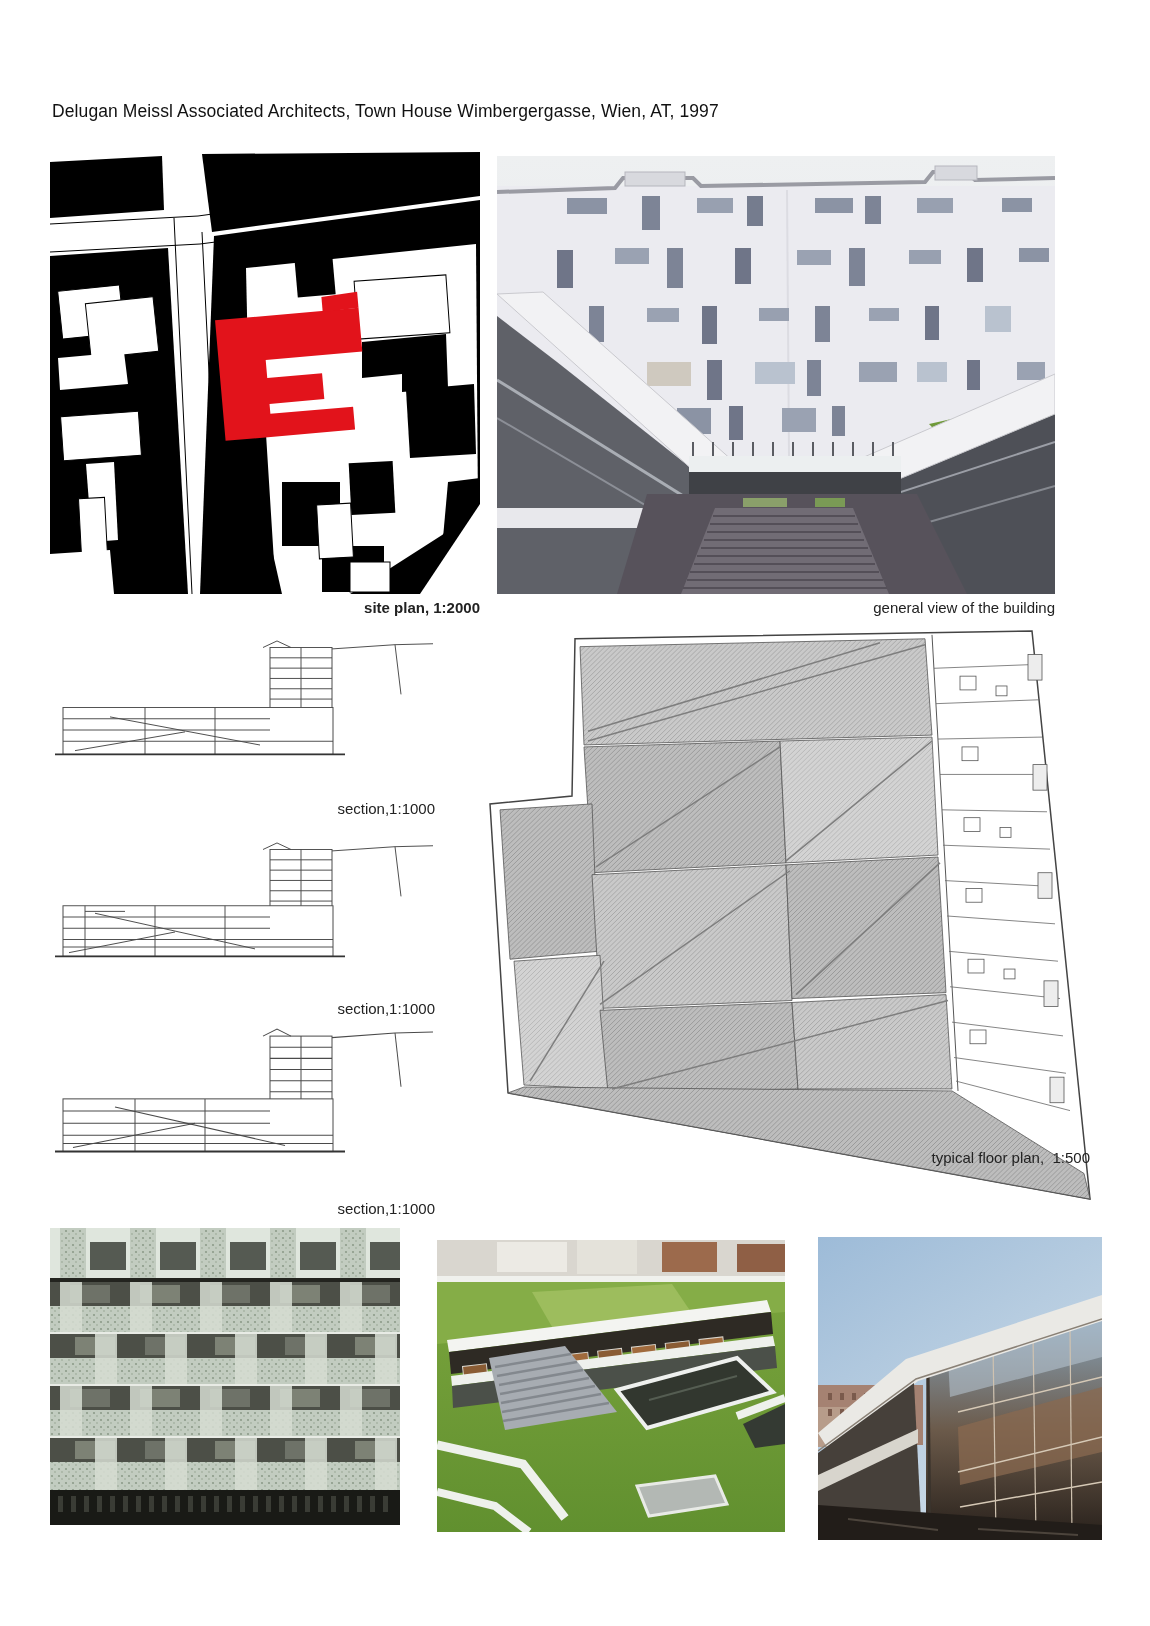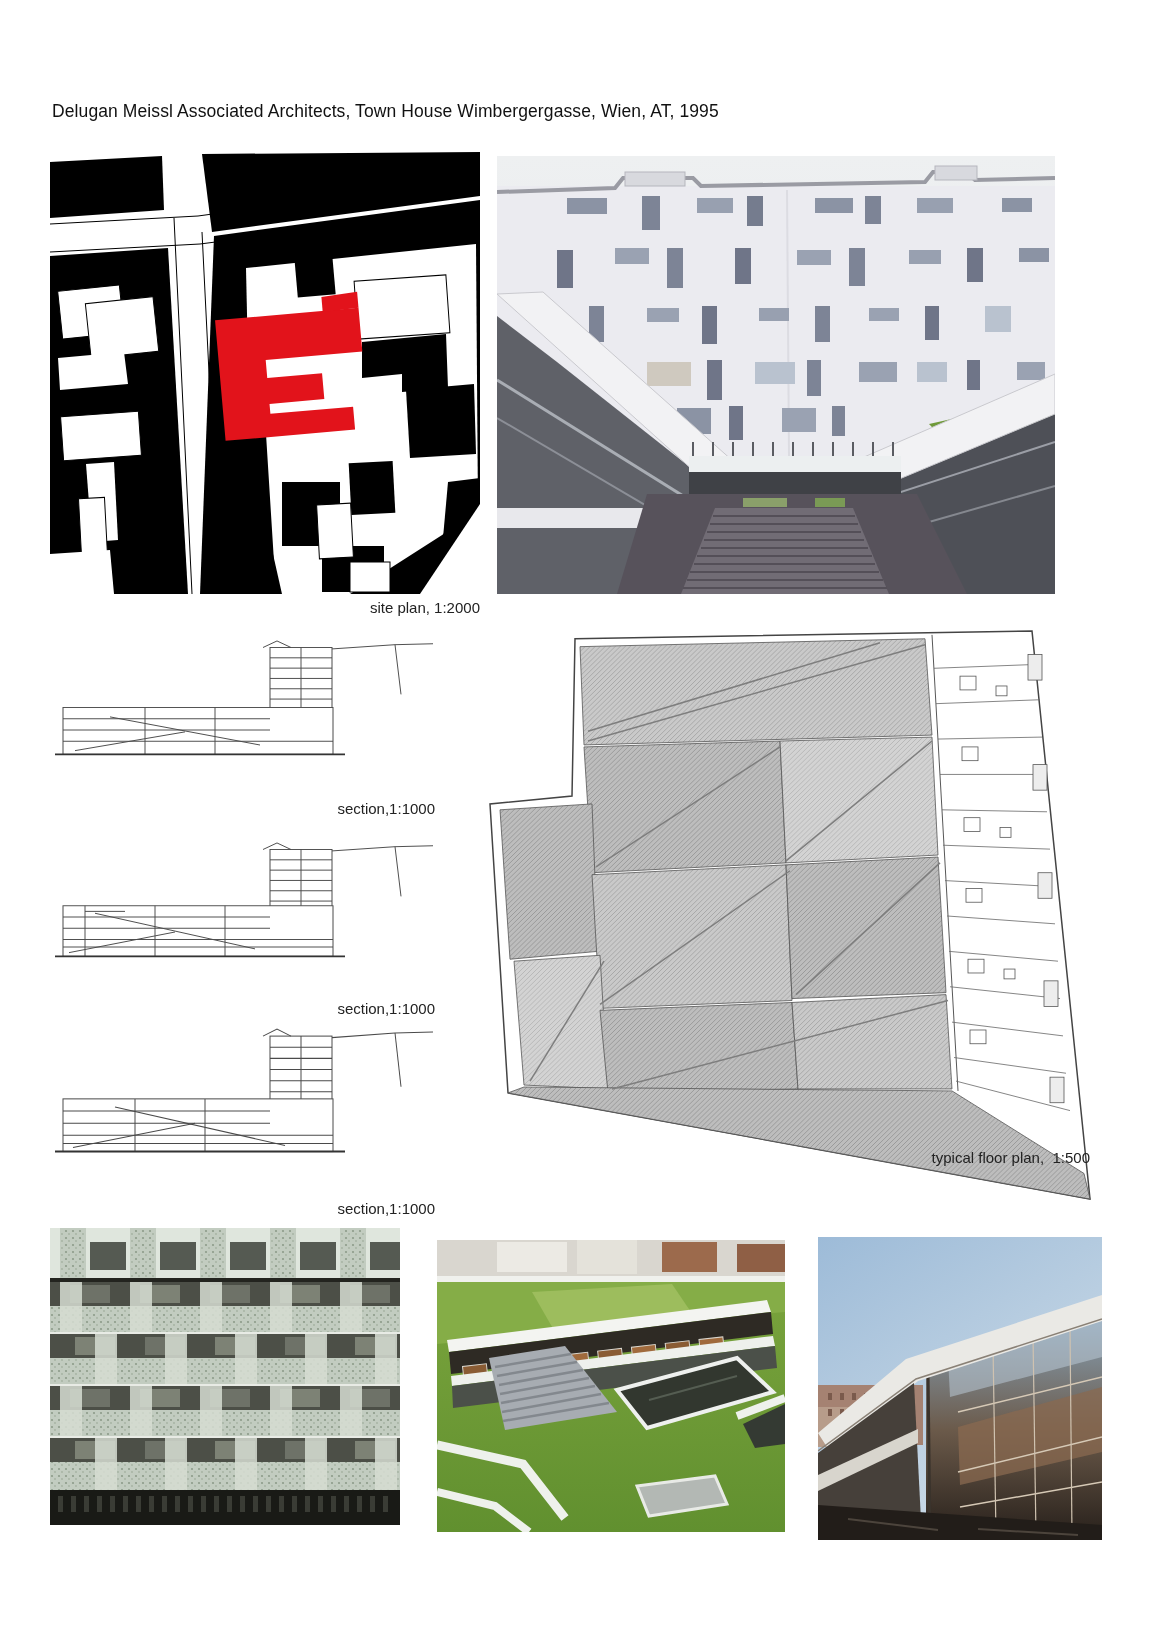--- a/index.html
+++ b/index.html
@@ -15,21 +15,21 @@
   .caption{
     position:absolute;font-size:15px;color:#222;white-space:pre;
   }
   .cap-right{text-align:right;}
 </style>
 </head>
 <body>
 
 <div class="page">
 
-  <div class="title">Delugan Meissl Associated Architects, Town House Wimbergergasse, Wien, AT, 1995</div>
+  <div class="title">Delugan Meissl Associated Architects, Town House Wimbergergasse, Wien, AT, 1997</div>
 
   <div class="fig" style="left:50px;top:152px;width:430px;height:442px;">
     <svg width="430" height="442" viewBox="0 0 430 442">
       <rect width="430" height="442" fill="#ffffff"></rect>
 
       <polygon points="0,10 112,4 114,58 0,66" fill="#000"></polygon>
       <polygon points="152,2 430,0 430,44 162,80" fill="#000"></polygon>
 
       <polyline points="0,72 148,64 426,26" stroke="#000" stroke-width="1" fill="none"></polyline>
       <polyline points="0,100 150,92 430,56" stroke="#000" stroke-width="1" fill="none"></polyline>
@@ -61,21 +61,21 @@
 
       <polygon points="370,442 430,352 430,442" fill="#fff"></polygon>
       <polyline points="352,442 430,330" stroke="#000" stroke-width="1" fill="none"></polyline>
 
       <g transform="rotate(-5 240 222)">
         <path d="M170,162 L314,162 L314,206 L217,206 L217,224 L272,224 L272,250 L217,250 L217,260 L300,260 L300,283 L170,283 Z" fill="#e2131b"></path>
         <polygon points="278,148 314,146 314,162 278,163" fill="#e2131b"></polygon>
       </g>
     </svg>
   </div>
-  <div class="caption cap-right" style="left:50px;top:599px;width:430px;">site plan, 1:2000</div>
+  <div class="caption cap-right" style="left:50px;top:599px;width:430px;font-weight:bold;">site plan, 1:2000</div>
 
   <div class="fig" style="left:497px;top:156px;width:558px;height:438px;">
     <svg width="558" height="438" viewBox="0 0 558 438">
       <defs>
         <linearGradient id="gv-sky" x1="0" y1="0" x2="0" y2="1">
           <stop offset="0" stop-color="#eef0f1"></stop>
             <stop offset="1" stop-color="#e2e3e9"></stop>
         </linearGradient>
         <linearGradient id="gv-grass" x1="0" y1="0" x2="0" y2="1">
           <stop offset="0" stop-color="#7ba43e"></stop>
@@ -172,20 +172,21 @@
           <line x1="207" y1="384" x2="367" y2="384"></line>
         <line x1="204" y1="392" x2="371" y2="392"></line>
           <line x1="200" y1="400" x2="375" y2="400"></line>
         <line x1="197" y1="408" x2="378" y2="408"></line>
           <line x1="193" y1="416" x2="382" y2="416"></line>
         <line x1="190" y1="424" x2="386" y2="424"></line>
           <line x1="186" y1="432" x2="390" y2="432"></line>
       </g>
     </svg>
   </div>
+  <div class="caption cap-right" style="left:497px;top:599px;width:558px;">general view of the building</div>
 
   <div class="fig" style="left:55px;top:640px;width:380px;height:150px;">
     <svg width="380" height="150" viewBox="0 0 380 160" preserveAspectRatio="none">
       <g stroke="#4a4a4a" stroke-width="1" fill="none">
         <polyline points="270,10 340,5 378,4"></polyline>
         <polyline points="340,5 346,58"></polyline>
         <rect x="215" y="8" width="62" height="114" fill="#fff"></rect>
         <line x1="215" y1="19" x2="277" y2="19"></line>
           <line x1="215" y1="30" x2="277" y2="30"></line>
         <line x1="215" y1="41" x2="277" y2="41"></line>

